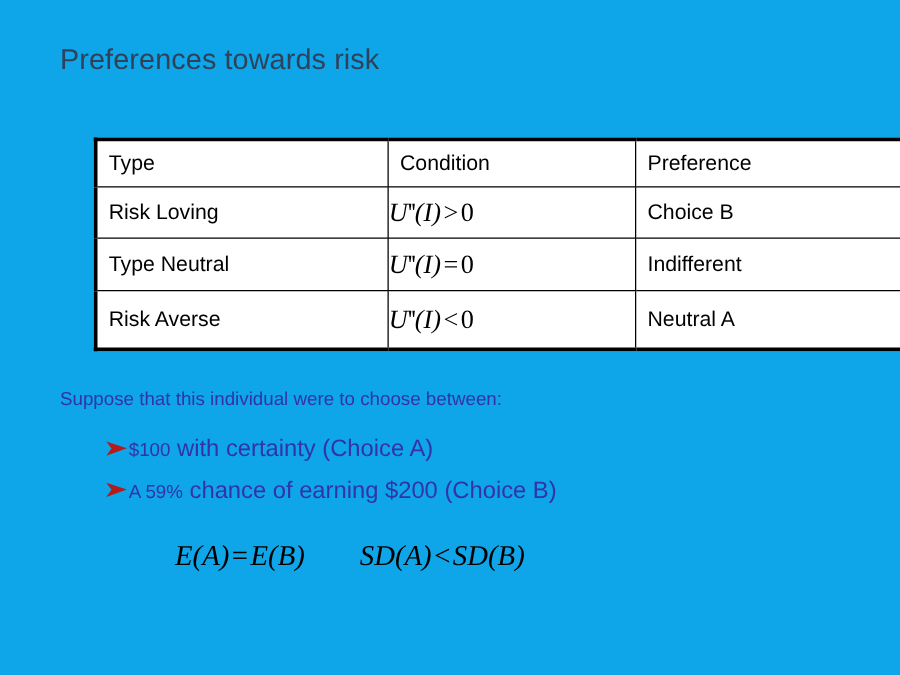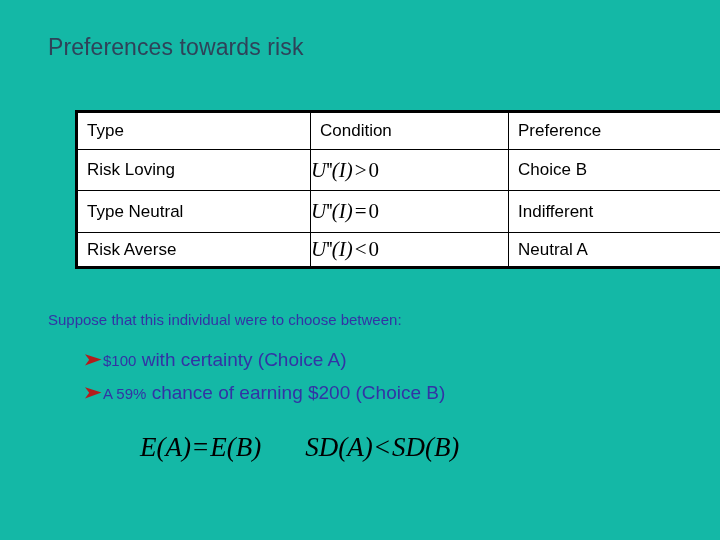--- a/index.html
+++ b/index.html
@@ -13,21 +13,21 @@
     font-family: "Liberation Sans", sans-serif;
     overflow: hidden;
     position: relative;
   }
 
   #slide {
     position: absolute;
     left: 0; top: 0;
     width: 720px;
     height: 540px;
-    background: #14b8a6;
+    background: #0ea5e9;
   }
 
   
   #slide-title {
     position: absolute;
     left: 48px;
     top: 33px;
     font-size: 23px;
     line-height: 28px;
     color: #2f4259;
@@ -55,21 +55,21 @@
     padding: 0 0 0 9px;
     vertical-align: middle;
     font-size: 17px;
     color: #000000;
     height: 41px;
     box-sizing: border-box;
   }
   #risk-table tr.row-head td { height: 38px; }
   #risk-table tr.row-1 td { height: 41px; }
   #risk-table tr.row-2 td { height: 42px; }
-  #risk-table tr.row-3 td { height: 35px; }
+  #risk-table tr.row-3 td { height: 47px; }
 
   
   #risk-table tr:first-child td { border-top-width: 3px; }
   #risk-table tr:last-child td { border-bottom-width: 3px; }
   #risk-table td:first-child { border-left-width: 3px; }
   #risk-table td:last-child { border-right-width: 3px; }
 
   .cond-cell {
     text-align: left;
     padding-left: 0 !important;
@@ -131,21 +131,21 @@
 
   
   #bottom-equations {
     position: absolute;
     left: 140px;
     top: 432px;
     display: flex;
     align-items: baseline;
     gap: 44px;
   }
-  #bottom-equations .math { font-size: 27px; }
+  #bottom-equations .math { font-size: 23px; }
 </style>
 </head>
 <body>
 
 <div id="slide">
 
   <div id="slide-title">Preferences towards risk</div>
 
   <table id="risk-table">
     <colgroup>

